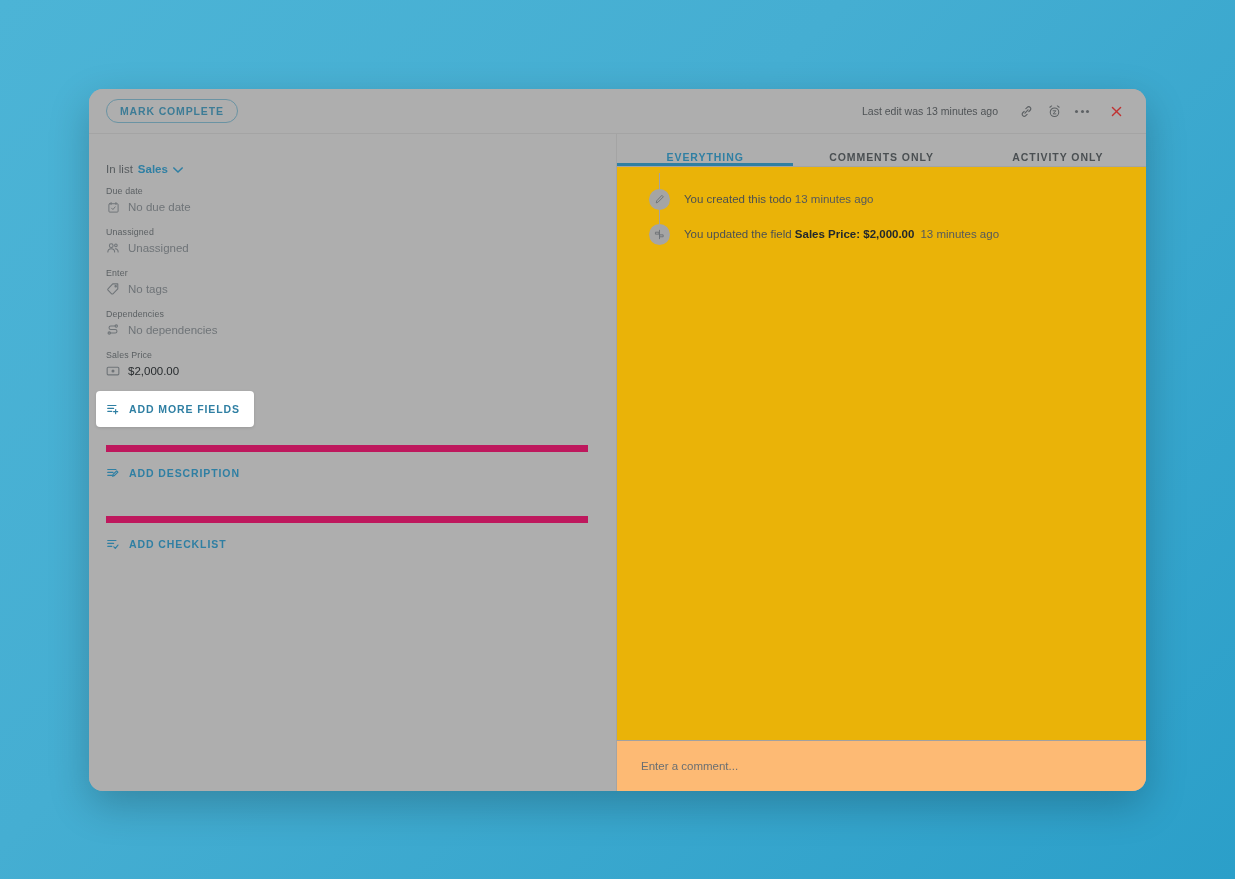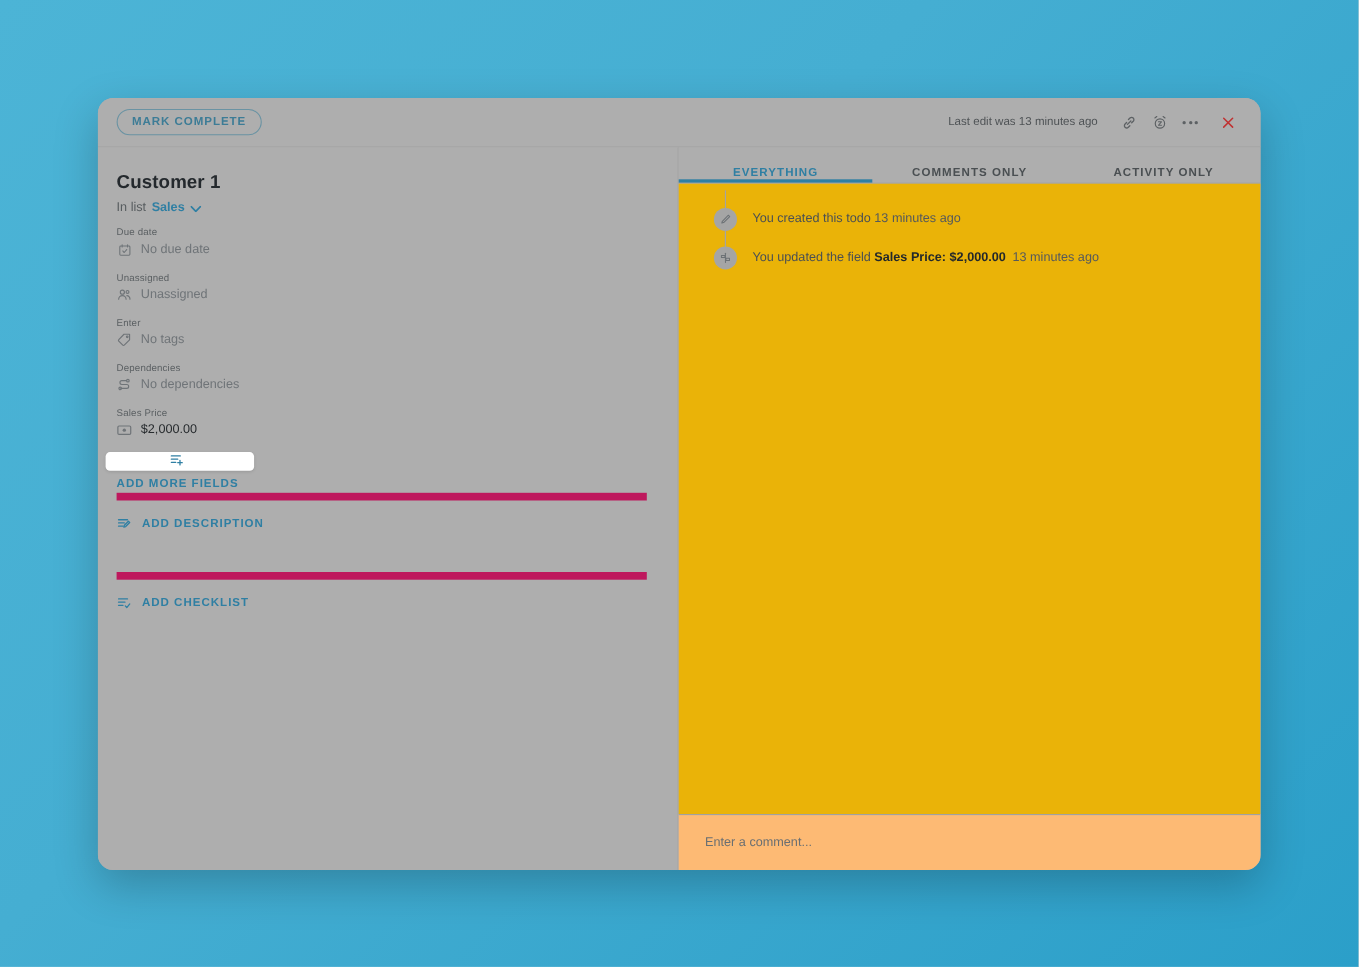--- a/index.html
+++ b/index.html
@@ -154,32 +154,31 @@
     flex: 0 0 14px;
     display: inline-flex; align-items: center; justify-content: center;
     color: #6f7478;
   }
 
   #add-more-fields {
     margin-top: 11px;
     margin-left: -10px;
     background: #ffffff;
     border-radius: 4px;
-    height: 17px;
+    height: 36px;
     display: inline-flex;
     align-items: center;
     gap: 9px;
     padding: 0 14px 0 10px;
     color: #2f7fa3;
     font-size: 10.5px;
     font-weight: bold;
     letter-spacing: 0.9px;
     box-shadow: 0 1px 3px rgba(0,0,0,0.12);
     cursor: pointer;
-    flex-direction: column;
   }
 
   .section {
     border-top: 7px solid #be185d;
     margin-top: 18px;
     padding-top: 14px;
     padding-bottom: 14px;
   }
   .section:last-child { border-bottom: none; }
 
@@ -336,21 +335,20 @@
           <path d="M18.5 5.5 L5.5 18.5"></path>
         </svg>
       </span>
     </div>
   </div>
 
   <div id="body-split">
 
     <div id="left-pane">
 
-      <div id="card-title">Customer 1</div>
 
       <div id="in-list-row">
         <span>In list</span>
         <span class="list-name">Sales</span>
         <span class="chev">
           <svg width="10" height="6" viewBox="0 0 12 7" fill="none" stroke="currentColor" stroke-width="1.8" stroke-linecap="round" stroke-linejoin="round">
             <path d="M1 1 L6 6 L11 1"></path>
           </svg>
         </span>
       </div>

